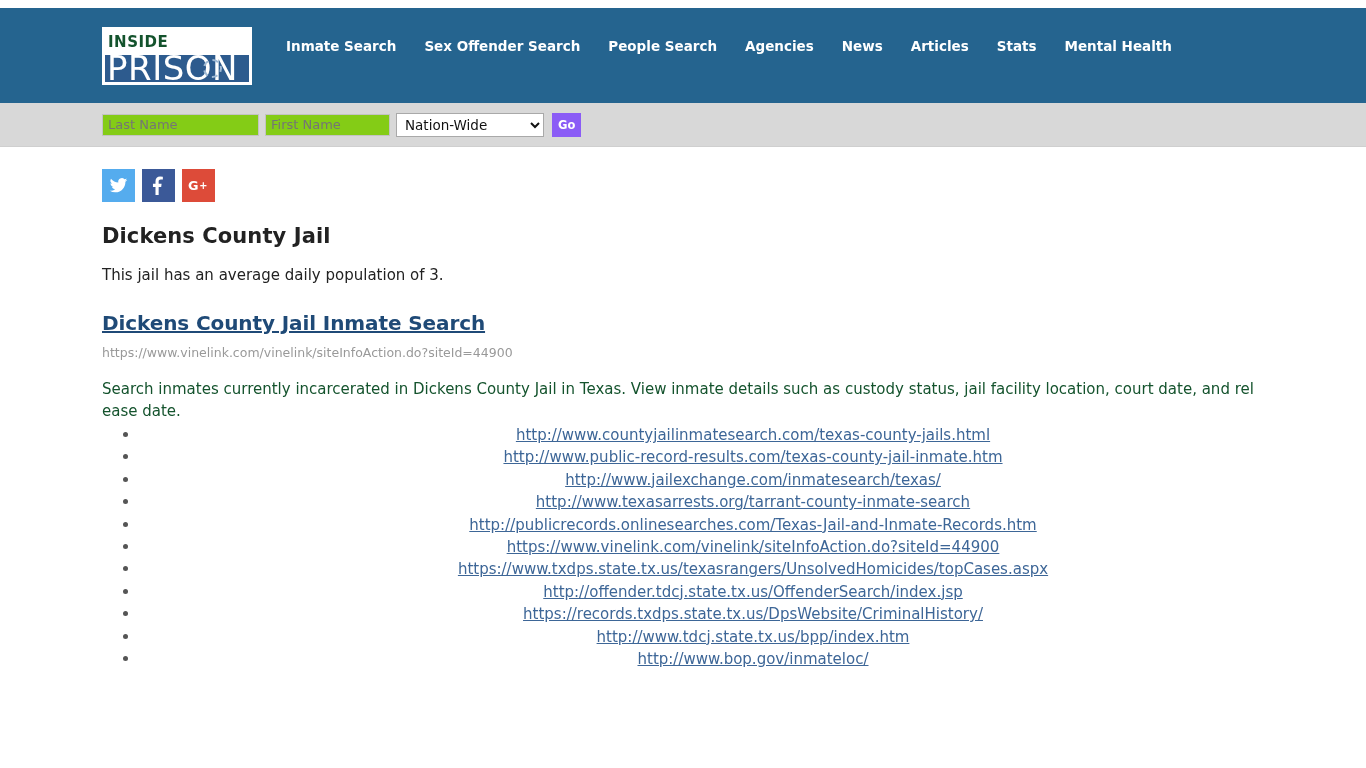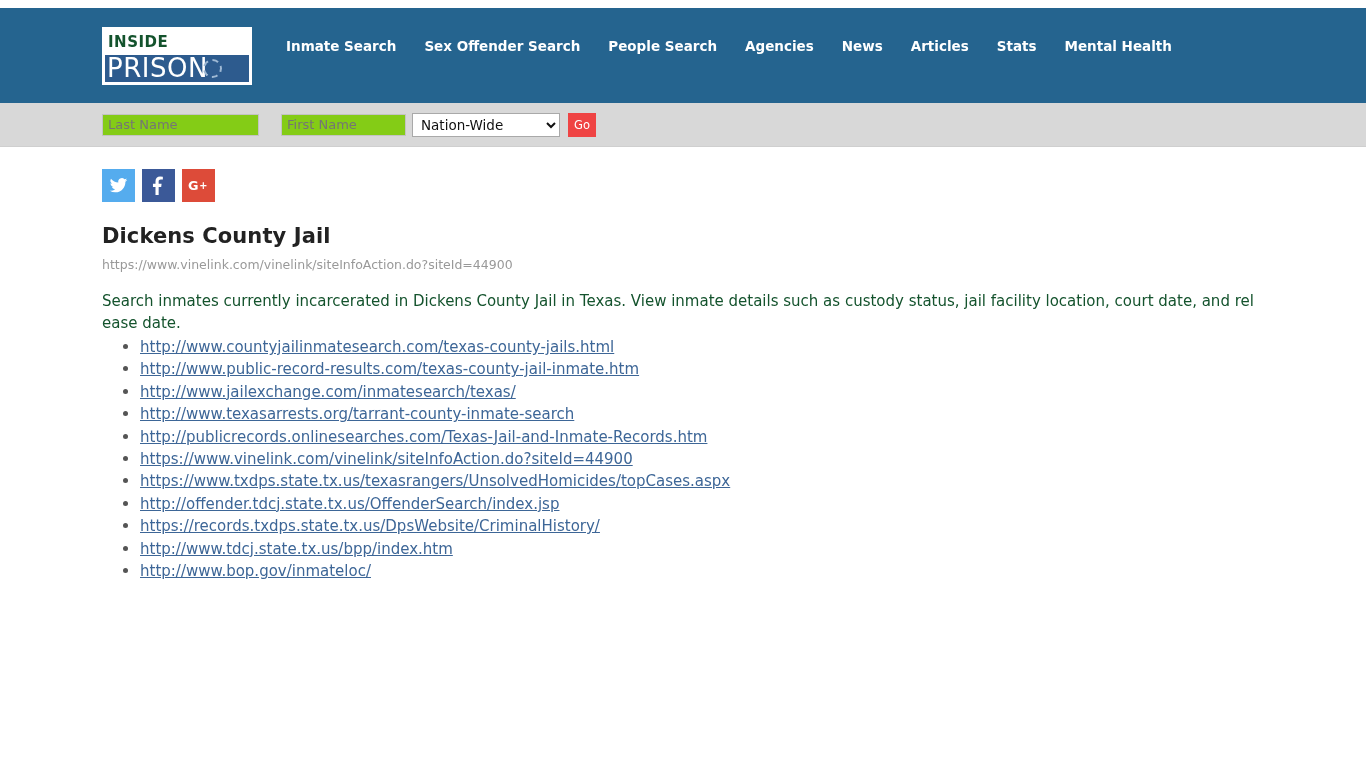--- a/index.html
+++ b/index.html
@@ -62,21 +62,21 @@
   }
   .logo-bot {
     height: 27px;
     background: #2d5b8e;
     position: relative;
     overflow: hidden;
     margin-top: 1px;
   }
   .logo-bot .logo-word {
     font-family: "DejaVu Sans", "Liberation Sans", sans-serif;
-    font-size: 26px;
+    font-size: 34px;
     font-weight: 400;
     letter-spacing: 0.5px;
     color: #ffffff;
     line-height: 27px;
     position: absolute;
     left: 2px;
     top: 0;
   }
   .logo-ring {
     position: absolute;
@@ -121,38 +121,38 @@
     height: 22px;
     border: 1px solid #c3c3c3;
     background: #84cc16;
     font-family: "DejaVu Sans", "Liberation Sans", sans-serif;
     font-size: 13px;
     color: #333;
     padding: 0 5px;
     outline: none;
   }
   #lastname-input { width: 157px; }
-  #firstname-input { width: 125px; margin-left: 22px; }
+  #firstname-input { width: 125px; margin-left: 6px; }
   .search-bar select {
     margin-left: 6px;
     height: 24px;
     width: 148px;
     font-family: "DejaVu Sans", "Liberation Sans", sans-serif;
     font-size: 13.5px;
     color: #111;
     border: 1px solid #a9a9a9;
     background: #ffffff;
     padding-left: 4px;
   }
   .go-btn {
     margin-left: 8px;
-    background: #ef4444;
+    background: #8b5cf6;
     color: #ffffff;
     font-size: 11.5px;
-    font-weight: normal;
+    font-weight: bold;
     border: none;
     height: 24px;
     padding: 0 6px;
     line-height: 18px;
     cursor: pointer;
     font-family: "DejaVu Sans", "Liberation Sans", sans-serif;
   }
 
   
   .content {
@@ -240,20 +240,21 @@
     font-size: 15px;
     color: #222;
     margin: 23px 0 0 0;
     line-height: 20px;
   }
 
   ul.alt-links {
     margin: 2px 0 0 0;
     padding-left: 38px;
     list-style: disc;
+    text-align: center;
   }
   ul.alt-links li {
     line-height: 22.4px;
     color: #555;
   }
   ul.alt-links li a {
     font-size: 15px;
     color: #3d6697;
     text-decoration: underline;
   }
@@ -316,21 +317,25 @@
       <svg width="21" height="21" viewBox="0 0 28 24" aria-hidden="true">
         <text x="0" y="18" font-family="DejaVu Sans, sans-serif" font-size="17" font-weight="bold" fill="#ffffff">G</text>
         <text x="15" y="16" font-family="DejaVu Sans, sans-serif" font-size="13" font-weight="bold" fill="#ffffff">+</text>
       </svg>
     </div>
   </div>
 
 
   <h1 class="page-title">Dickens County Jail</h1>
 
-
+  <p class="intro">This jail has an average daily population of 3.</p>
+
+  <h2 class="result-title">
+    <a href="#">Dickens County Jail Inmate Search</a>
+  </h2>
 
   <div class="result-url">https://www.vinelink.com/vinelink/siteInfoAction.do?siteId=44900</div>
 
   <p class="result-desc">Search inmates currently incarcerated in Dickens County Jail in Texas. View inmate details such as custody status, jail facility location, court date, and release date.</p>
 
 
   <ul class="alt-links">
     <li><a href="#">http://www.countyjailinmatesearch.com/texas-county-jails.html</a></li>
     <li><a href="#">http://www.public-record-results.com/texas-county-jail-inmate.htm</a></li>
     <li><a href="#">http://www.jailexchange.com/inmatesearch/texas/</a></li>

